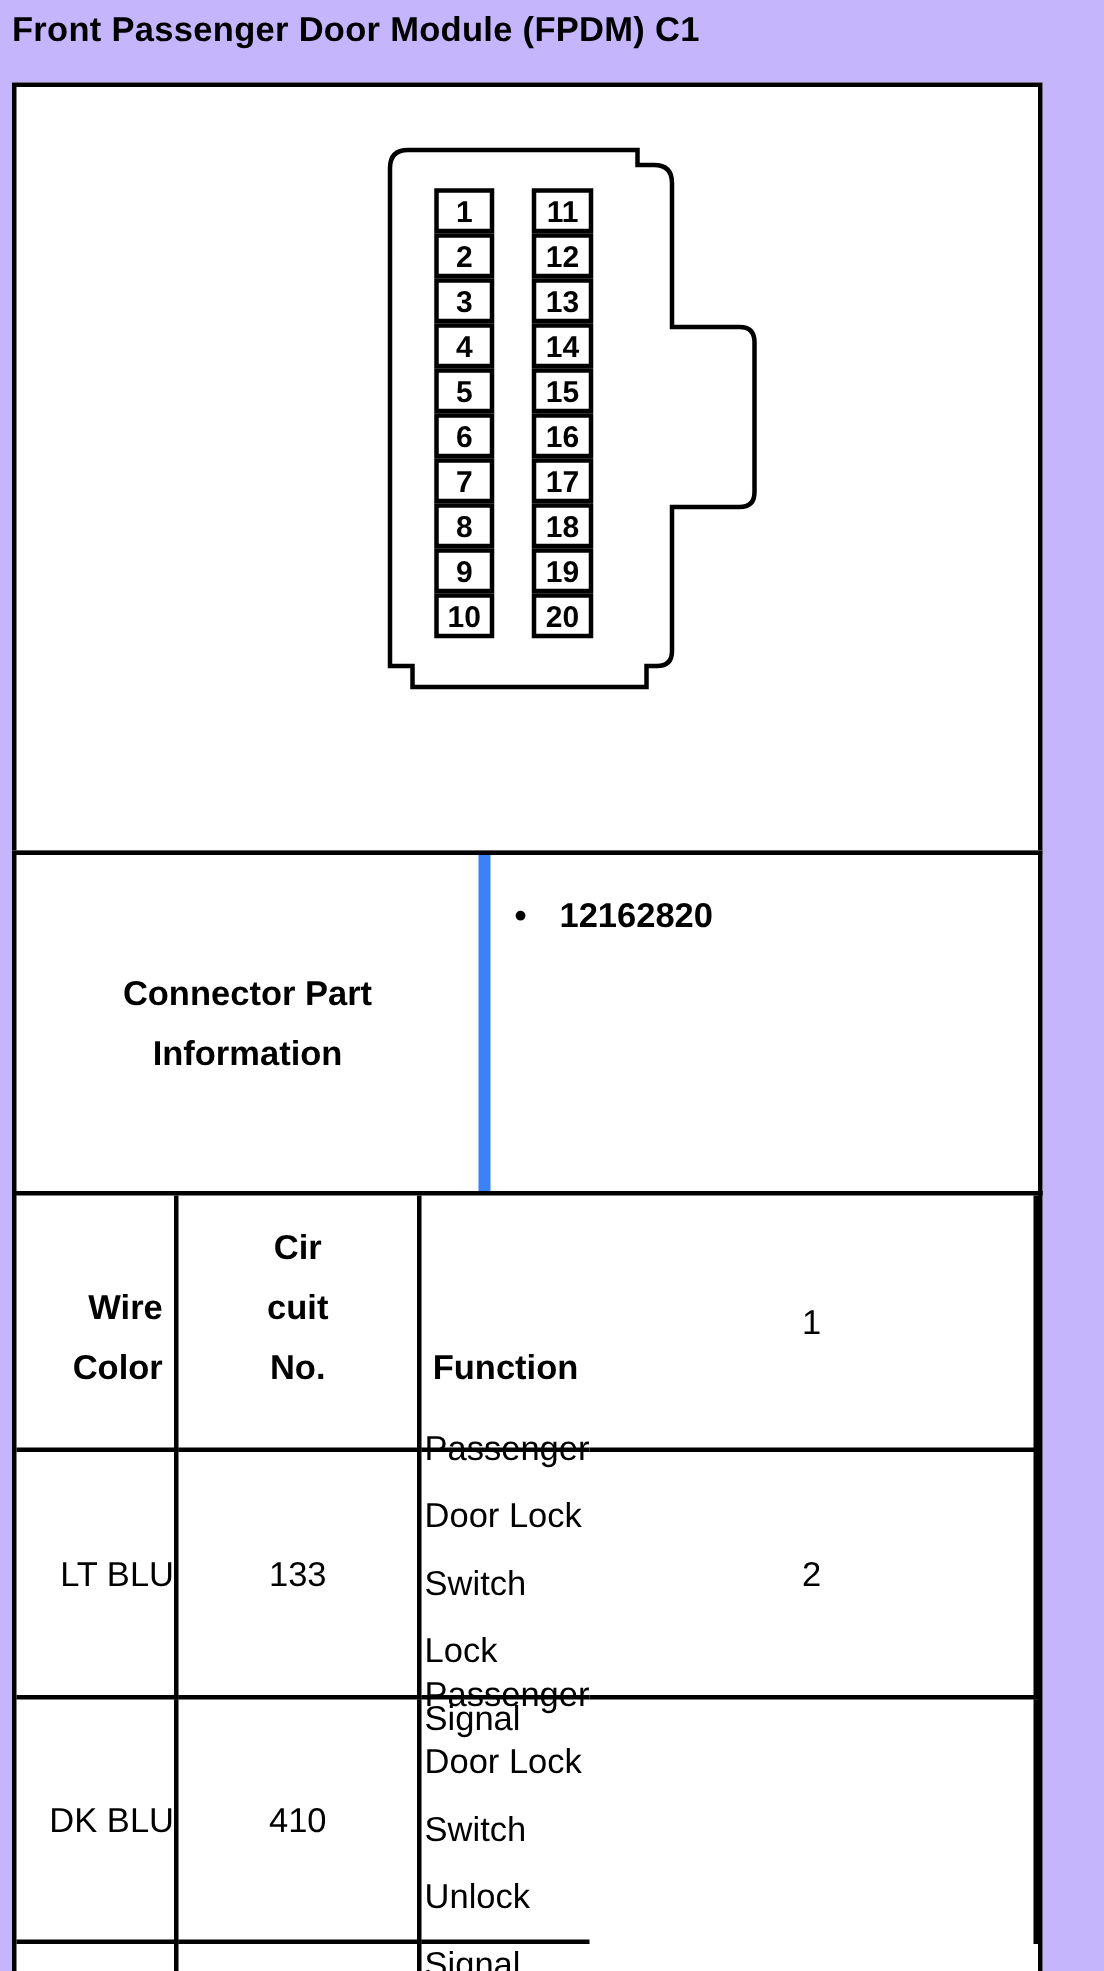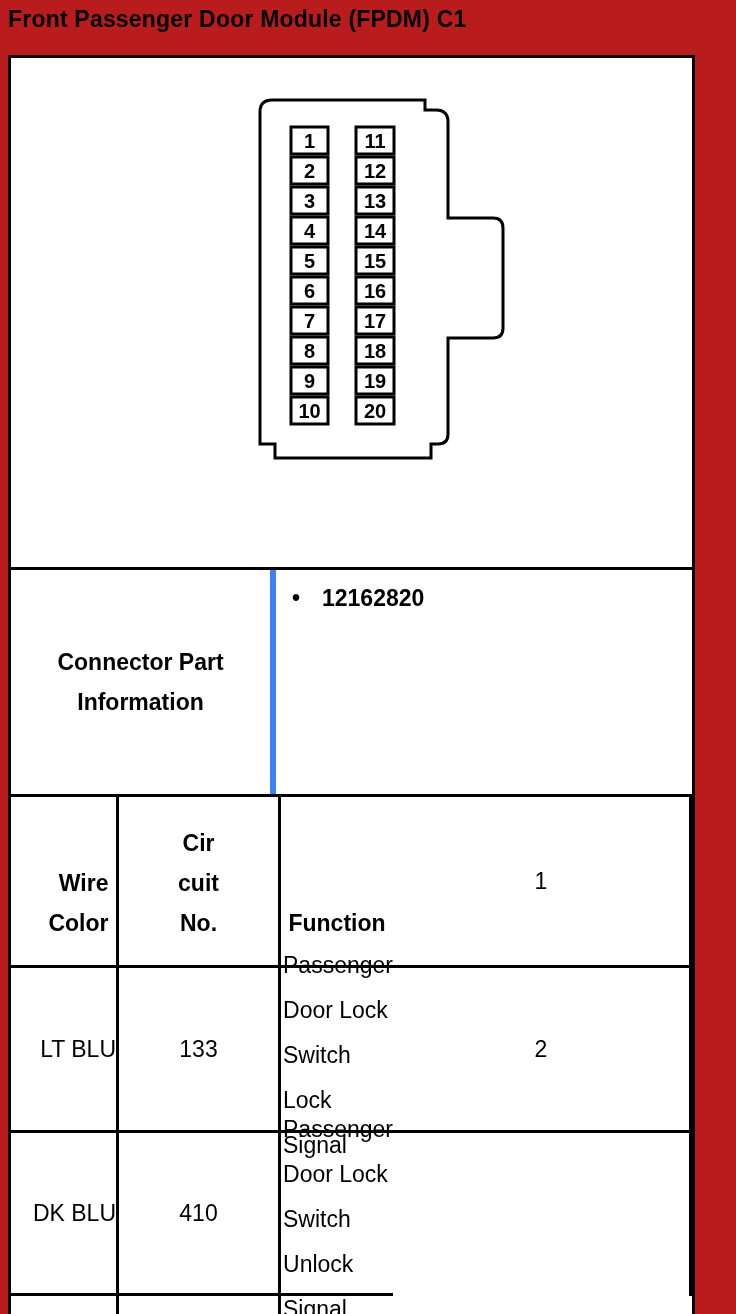--- a/index.html
+++ b/index.html
@@ -1,55 +1,55 @@
 <!DOCTYPE html>
 <html><head>
 <meta charset="utf-8">
 <style>
   html,body{margin:0;padding:0;background:#fff;}
   #page{
-    position:relative;width:736px;height:1314px;background:#b91c1c;overflow:hidden;
+    position:relative;width:736px;height:1314px;background:#c4b5fd;overflow:hidden;
     font-family:"Liberation Sans",sans-serif;color:#000;
   }
   .title{position:absolute;left:8px;top:6px;font-size:23px;font-weight:bold;letter-spacing:.2px;}
 
   
   .diagram-box{
     position:absolute;left:8px;top:55px;width:687px;height:515px;
     border:3px solid #000;box-sizing:border-box;background:#fff;
   }
   .diagram-box svg{display:block;width:681px;height:509px;}
 
   
   .part-table{
     position:absolute;left:8px;top:567px;width:687px;height:230px;
     border:3px solid #000;box-sizing:border-box;display:flex;background:#fff;
   }
   .part-label-cell{
-    width:265px;border-right:6px solid #3b82f6;box-sizing:border-box;
+    width:316px;border-right:8px solid #3b82f6;box-sizing:border-box;
     display:flex;align-items:center;justify-content:center;text-align:center;
     font-weight:bold;font-size:23px;line-height:40px;padding:0 14px;
   }
-  .part-bullets-cell{flex:1;padding:8px 10px 0 16px;font-weight:bold;font-size:23px;}
+  .part-bullets-cell{flex:1;padding:20px 10px 0 16px;font-weight:bold;font-size:23px;}
   .part-bullets-cell p{margin:0;line-height:40px;max-width:320px;}
   .bullet-dot{display:inline-block;width:30px;}
 
   
   .pin-table{
     position:absolute;left:8px;top:794px;width:687px;height:520px;
     border:3px solid #000;border-bottom:none;box-sizing:border-box;background:#fff;
     display:grid;
     grid-template-columns:108px 162px 112px 1fr;
     grid-template-rows:171px 165px 163px 1fr;
   }
   .cell{border-right:3px solid #000;border-bottom:3px solid #000;box-sizing:border-box;
         display:flex;align-items:center;justify-content:center;font-size:23px;}
   .cell.last-col{border-right:none;margin-top:12px;}
   .cell.stub{border-bottom:none;}
-  .hcell{align-items:flex-end;padding-bottom:22px;font-weight:bold;text-align:center;line-height:40px;}
+  .hcell{align-items:flex-end;padding-bottom:34px;font-weight:bold;text-align:center;line-height:40px;}
   .hcell .hwrap-wire{display:inline-block;max-width:90px;text-align:right;}
   .hcell .hwrap-cir{display:inline-block;max-width:54px;}
   .c-left{justify-content:flex-end;padding-left:18px;}
   .fn-text{display:inline-block;max-width:218px;line-height:45px;text-align:left;}
 </style>
 </head>
 <body>
 
 <div id="page">
 

